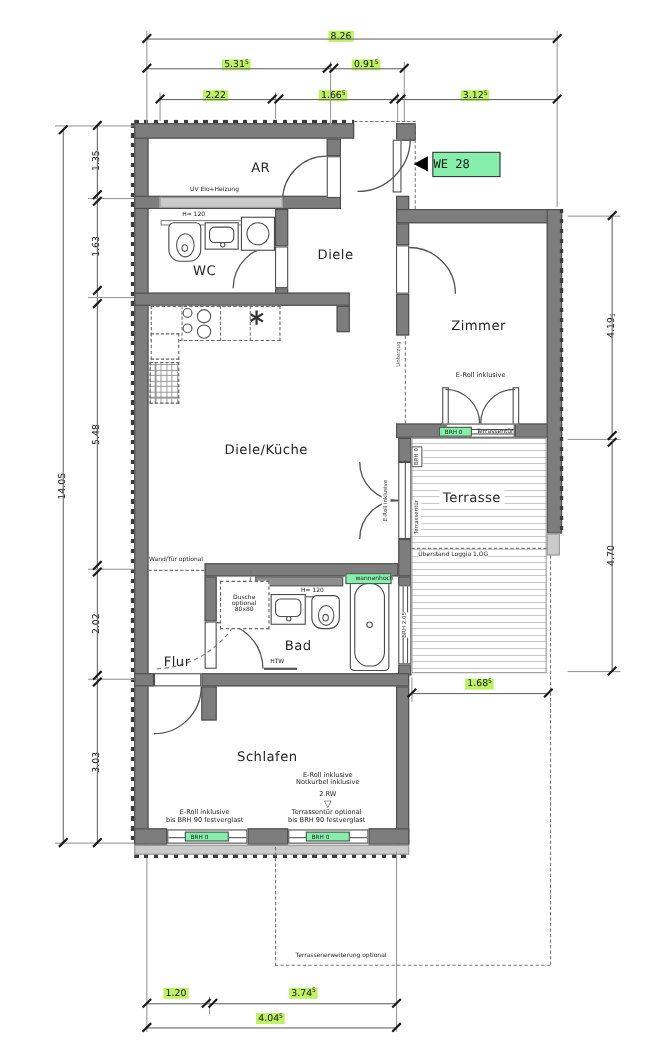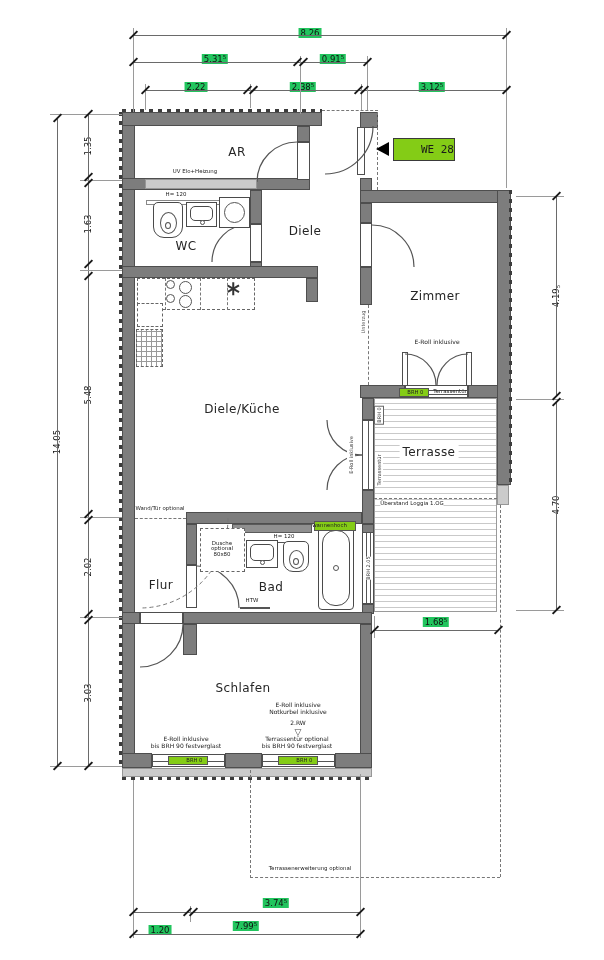--- a/index.html
+++ b/index.html
@@ -20,26 +20,26 @@
         repeating-linear-gradient(0deg,transparent 0 4px,#999 4px 5px),
         repeating-linear-gradient(90deg,transparent 0 4px,#999 4px 5px),#fff}
   .dots-v{position:absolute;background:repeating-linear-gradient(180deg,#3c3c3c 0 4px,transparent 4px 9px)}
   .dots-h{position:absolute;background:repeating-linear-gradient(90deg,#3c3c3c 0 4px,transparent 4px 9px)}
   .room{position:absolute;font-size:12px;letter-spacing:.4px;white-space:nowrap;color:#252525;
         transform:translate(-50%,-50%)}
   .t6{position:absolute;font-size:6px;white-space:nowrap;color:#222;transform:translate(-50%,-50%);line-height:7px;text-align:center}
   .t5{position:absolute;font-size:8px;white-space:nowrap;color:#222;transform:translate(-50%,-50%) scale(.68);line-height:8px;text-align:center}
   .vt{position:absolute;font-size:6px;color:#333;white-space:nowrap;writing-mode:vertical-rl;
       transform:translate(-50%,-50%) rotate(180deg);background:#fff;line-height:8px}
-  .dim{position:absolute;font-size:8.5px;color:#111;white-space:nowrap;transform:translate(-50%,-50%);background:#22c55e;padding:0 2px}
+  .dim{position:absolute;font-size:8.5px;color:#111;white-space:nowrap;transform:translate(-50%,-50%);background:#bef264;padding:0 2px}
   .dimv{position:absolute;font-size:8.5px;color:#111;white-space:nowrap;writing-mode:vertical-rl;
         transform:translate(-50%,-50%) rotate(180deg);background:#fff;padding:2px 0}
   .sup{font-size:5.5px;position:relative;top:-3px}
   .dimv .sup{top:0;left:-2px}
-  .box{position:absolute;border:1px solid #555;background:#84cc16;display:flex;align-items:center;justify-content:flex-end}
+  .box{position:absolute;border:1px solid #555;background:#86efac;display:flex;align-items:center;justify-content:flex-start}
   .fx{position:absolute;border:1px solid #4a4a4a;background:#fff}
   .circ{position:absolute;border:1px solid #555;border-radius:50%;background:#fff}
   svg.arcs{position:absolute;left:0;top:0}
   .starbar{position:absolute;width:13px;height:1.5px;background:#333;left:0;top:6px}
 </style>
 </head>
 <body>
 
 <div id="stage">
 
@@ -190,21 +190,21 @@
   <div class="t5" style="left:252px;top:601px">HTW</div>
   <div class="ln" style="left:240px;top:607px;width:30px;height:1.5px"></div>
   <div class="vt" style="left:368px;top:568px;font-size:5px">BRH 2.05</div>
 
   <div class="room" style="left:237px;top:152px">AR</div>
   <div class="room" style="left:186px;top:246px">WC</div>
   <div class="room" style="left:305px;top:231px">Diele</div>
   <div class="room" style="left:435px;top:296px">Zimmer</div>
   <div class="room" style="left:242px;top:409px">Diele/Küche</div>
   <div class="room" style="left:429px;top:452px;background:#fff;padding:0 3px">Terrasse</div>
-  <div class="room" style="left:161px;top:585px">Flur</div>
+  <div class="room" style="left:161px;top:601px">Flur</div>
   <div class="room" style="left:271px;top:587px">Bad</div>
   <div class="room" style="left:243px;top:688px">Schlafen</div>
 
   <div class="box" style="left:393px;top:138px;width:62px;height:23px;border-width:1.5px;border-color:#3a3a3a">
     <span style="font-family:'DejaVu Sans Mono',monospace;font-size:11px">WE 28</span>
   </div>
   <div style="position:absolute;left:376px;top:142px;width:0;height:0;border-top:7px solid transparent;border-bottom:7px solid transparent;border-right:13px solid #000"></div>
 
   <div class="t6" style="left:437px;top:341px">E-Roll inklusive</div>
   <div class="box" style="left:399px;top:388px;width:30px;height:9px">
@@ -240,34 +240,34 @@
   </div>
   <div class="box" style="left:278px;top:756px;width:40px;height:9px">
     <span class="t5" style="position:static;transform:scale(.65)">BRH 0</span>
   </div>
   <div class="t5" style="left:310px;top:869px">Terrassenerweiterung optional</div>
 
   <div class="dim" style="left:310px;top:33px"><span>8.26</span><span class="sup"></span></div>
   <div class="dim" style="left:215px;top:59px"><span>5.31</span><span class="sup">5</span></div>
   <div class="dim" style="left:333px;top:59px"><span>0.91</span><span class="sup">5</span></div>
   <div class="dim" style="left:196px;top:87px"><span>2.22</span><span class="sup"></span></div>
-  <div class="dim" style="left:303px;top:87px"><span>2.38</span><span class="sup">5</span></div>
+  <div class="dim" style="left:303px;top:87px"><span>1.66</span><span class="sup">5</span></div>
   <div class="dim" style="left:432px;top:87px"><span>3.12</span><span class="sup">5</span></div>
   <div class="dimv" style="left:57px;top:442px"><span>14.05</span><span class="sup"></span></div>
   <div class="dimv" style="left:88px;top:146px"><span>1.35</span><span class="sup"></span></div>
   <div class="dimv" style="left:88px;top:224px"><span>1.63</span><span class="sup"></span></div>
   <div class="dimv" style="left:88px;top:395px"><span>5.48</span><span class="sup"></span></div>
   <div class="dimv" style="left:88px;top:567px"><span>2.02</span><span class="sup"></span></div>
   <div class="dimv" style="left:88px;top:693px"><span>3.03</span><span class="sup"></span></div>
   <div class="dimv" style="left:556px;top:296px"><span>4.19</span><span class="sup">5</span></div>
   <div class="dimv" style="left:556px;top:505px"><span>4.70</span><span class="sup"></span></div>
   <div class="dim" style="left:436px;top:622px"><span>1.68</span><span class="sup">5</span></div>
-  <div class="dim" style="left:160px;top:930px"><span>1.20</span><span class="sup"></span></div>
+  <div class="dim" style="left:160px;top:903px"><span>1.20</span><span class="sup"></span></div>
   <div class="dim" style="left:276px;top:903px"><span>3.74</span><span class="sup">5</span></div>
-  <div class="dim" style="left:246px;top:926px"><span>7.99</span><span class="sup">5</span></div>
+  <div class="dim" style="left:246px;top:926px"><span>4.04</span><span class="sup">5</span></div>
 
 <div class="" style="position: absolute; left: 133px; top: 35px; width: 373px; height: 1px; background: rgb(106, 106, 106);"></div>
     <div class="" style="position: absolute; left: 133px; top: 62px; width: 234px; height: 1px; background: rgb(106, 106, 106);"></div>
     <div class="" style="position: absolute; left: 145px; top: 90px; width: 361px; height: 1px; background: rgb(106, 106, 106);"></div>
     <div class="" style="position: absolute; left: 57px; top: 118px; width: 1px; height: 648px; background: rgb(106, 106, 106);"></div>
     <div class="" style="position: absolute; left: 88px; top: 114px; width: 1px; height: 652px; background: rgb(106, 106, 106);"></div>
     <div class="" style="position: absolute; left: 556px; top: 196px; width: 1px; height: 200px; background: rgb(106, 106, 106);"></div>
     <div class="" style="position: absolute; left: 556px; top: 402px; width: 1px; height: 208px; background: rgb(106, 106, 106);"></div>
     <div class="" style="position: absolute; left: 374px; top: 630px; width: 124px; height: 1px; background: rgb(106, 106, 106);"></div>
     <div class="" style="position: absolute; left: 133px; top: 912px; width: 227px; height: 1px; background: rgb(106, 106, 106);"></div>

